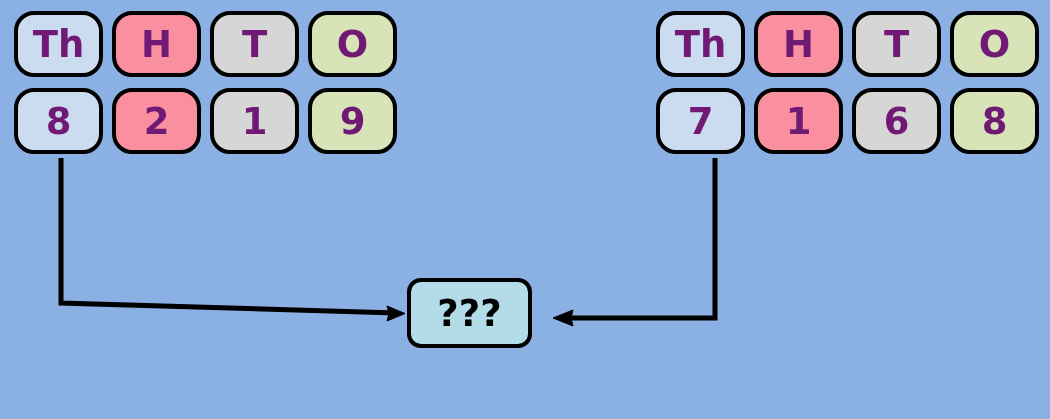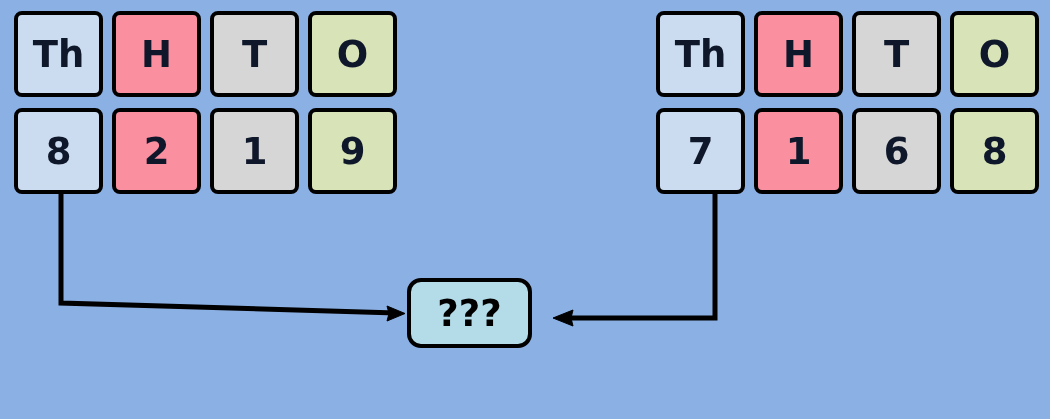--- a/index.html
+++ b/index.html
@@ -31,30 +31,30 @@
     flex-direction: column;
     gap: 11px;
   }
   .pv-row {
     display: flex;
     flex-direction: row;
     gap: 9px;
   }
   .cell {
     width: 89px;
-    height: 86px;
+    height: 66px;
     box-sizing: border-box;
     border: 4px solid #000000;
-    border-radius: 8px;
+    border-radius: 20px;
     display: flex;
     align-items: center;
     justify-content: center;
     font-size: 37px;
     font-weight: bold;
-    color: #0f172a;
+    color: #701a75;
     line-height: 1;
     letter-spacing: 0px;
   }
   .cell.c-blue  { background: #ccdcf0; }
   .cell.c-pink  { background: #fa8fa0; }
   .cell.c-gray  { background: #d6d6d6; }
   .cell.c-green { background: #d8e4b8; }
 
   #group-left  { left: 14px; top: 11px; }
   #group-right { left: 656px; top: 11px; }

